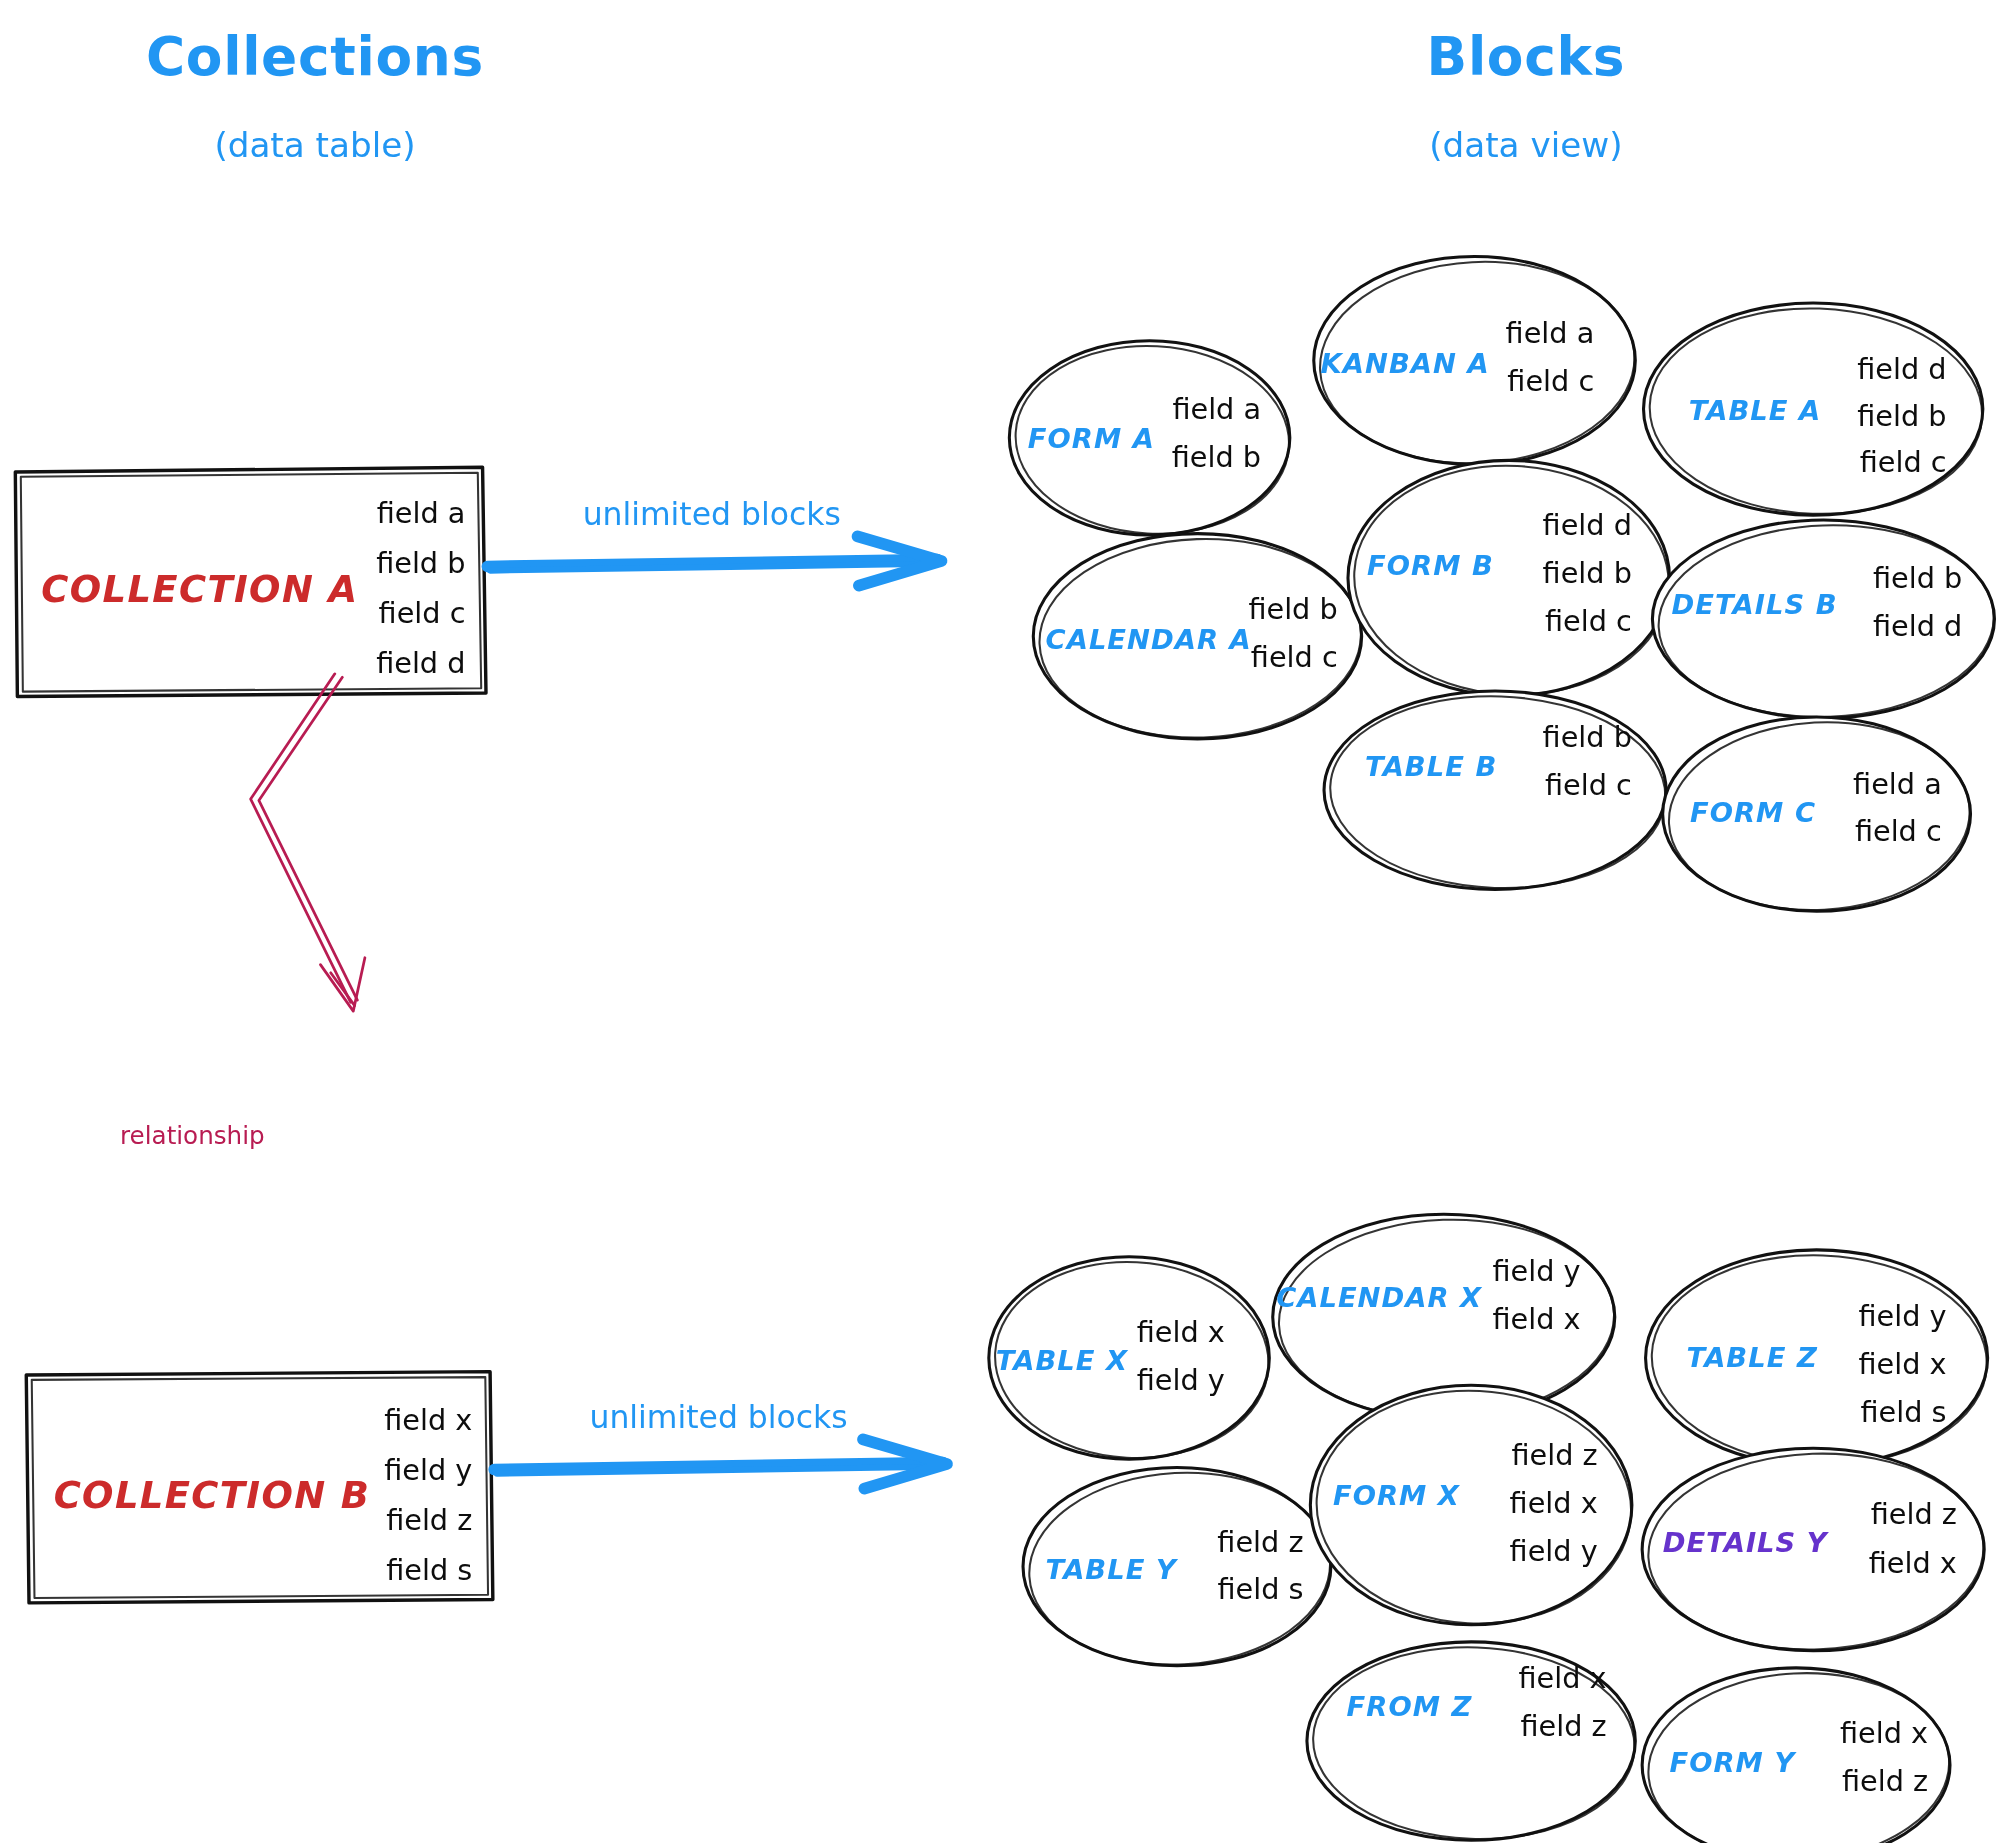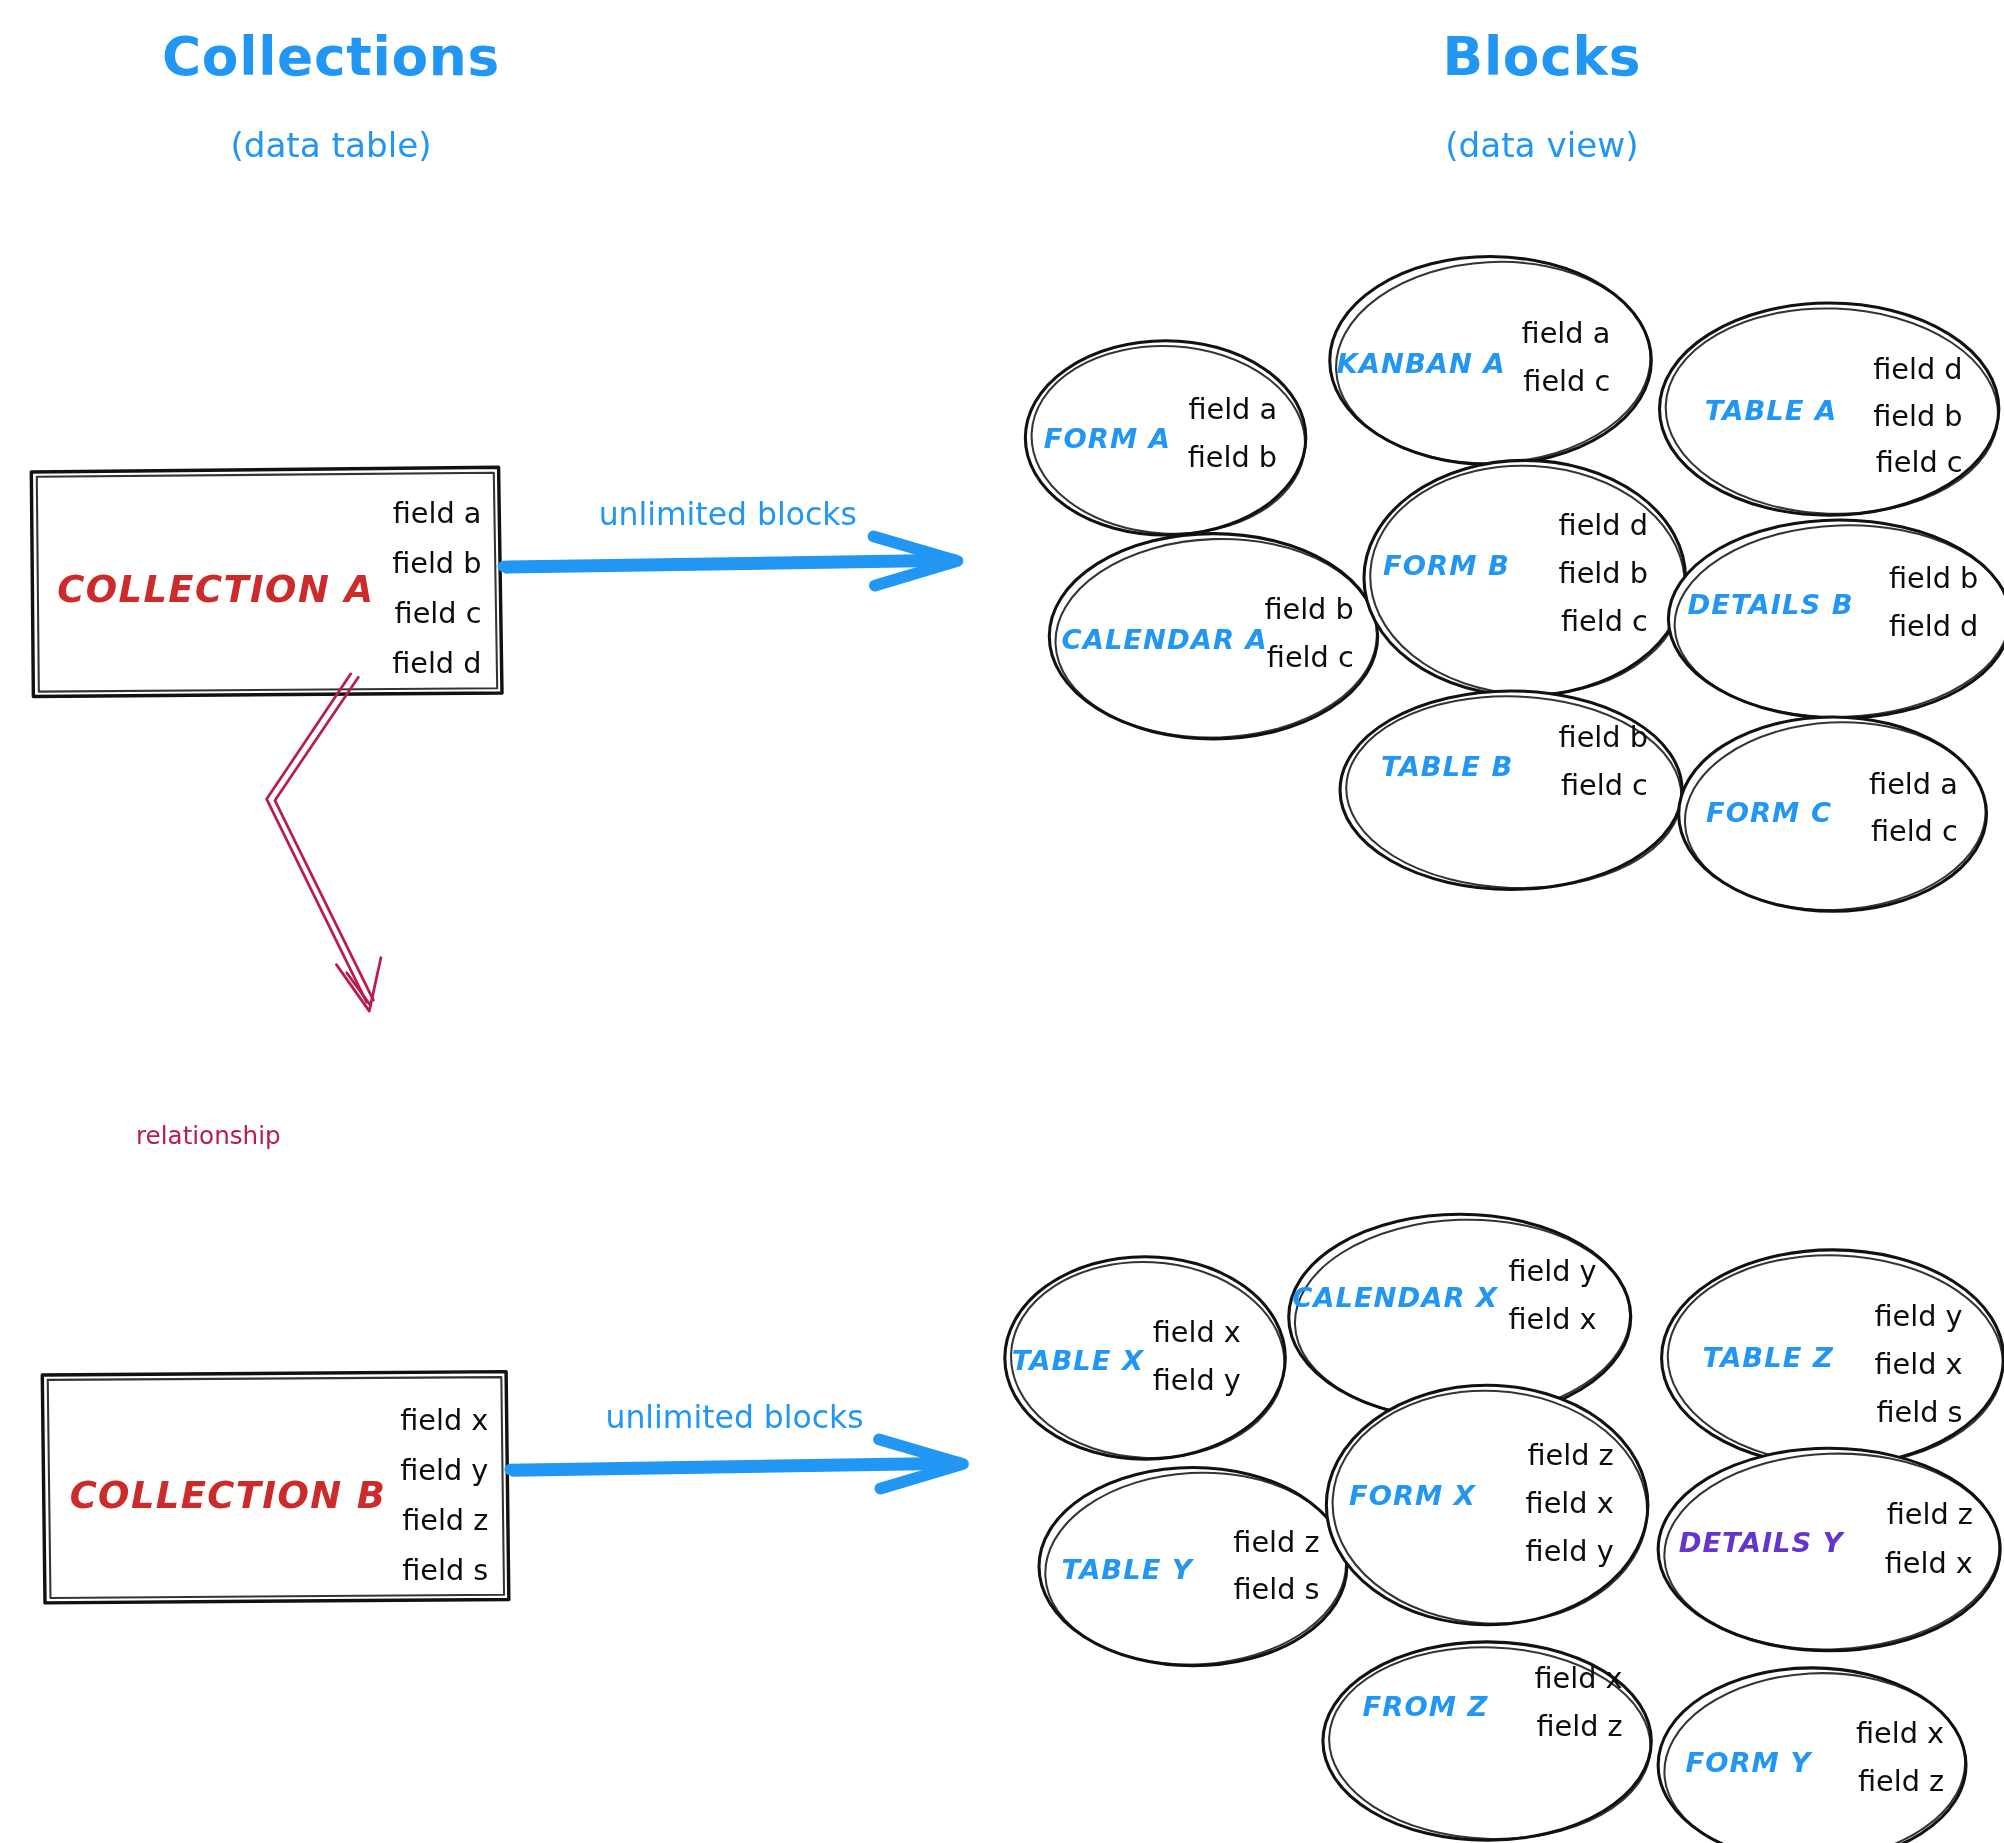--- a/index.html
+++ b/index.html
@@ -1,18 +1,18 @@
 <!DOCTYPE html>
 <html style="font-size:11px"><head>
 <meta charset="utf-8">
 <style>
   html,body{margin:0;padding:0;background:#fff;}
   body{width:2005px;height:1843px;position:relative;overflow:hidden;
        font-family:"DejaVu Sans", sans-serif;}
-  #stage{position:absolute;left:16px;top:0;width:1848px;height:1843px;}
+  #stage{position:absolute;left:0;top:0;width:1848px;height:1843px;}
   svg.layer{position:absolute;left:0;top:0;width:2005px;height:1843px;overflow:visible;}
   .hand{font-family:"DejaVu Sans", sans-serif;}
   .hdr-title{font-size:78px;font-weight:700;fill:#2196f3;letter-spacing:1px;}
   .hdr-sub{font-size:50px;font-weight:400;fill:#2196f3;}
   .coll-name{font-size:54px;fill:#cc2b2b;font-style:italic;font-weight:700;letter-spacing:2px;}
   .field{font-size:42px;fill:#0d0d0d;}
   .blk-name{font-size:40px;fill:#2196f3;font-style:italic;font-weight:700;letter-spacing:1.5px;}
   .blk-name.purple{fill:#6633cc;}
   .arrow-lbl{font-size:46px;fill:#2196f3;}
   .rel-lbl{font-size:36px;fill:#b81c52;}

